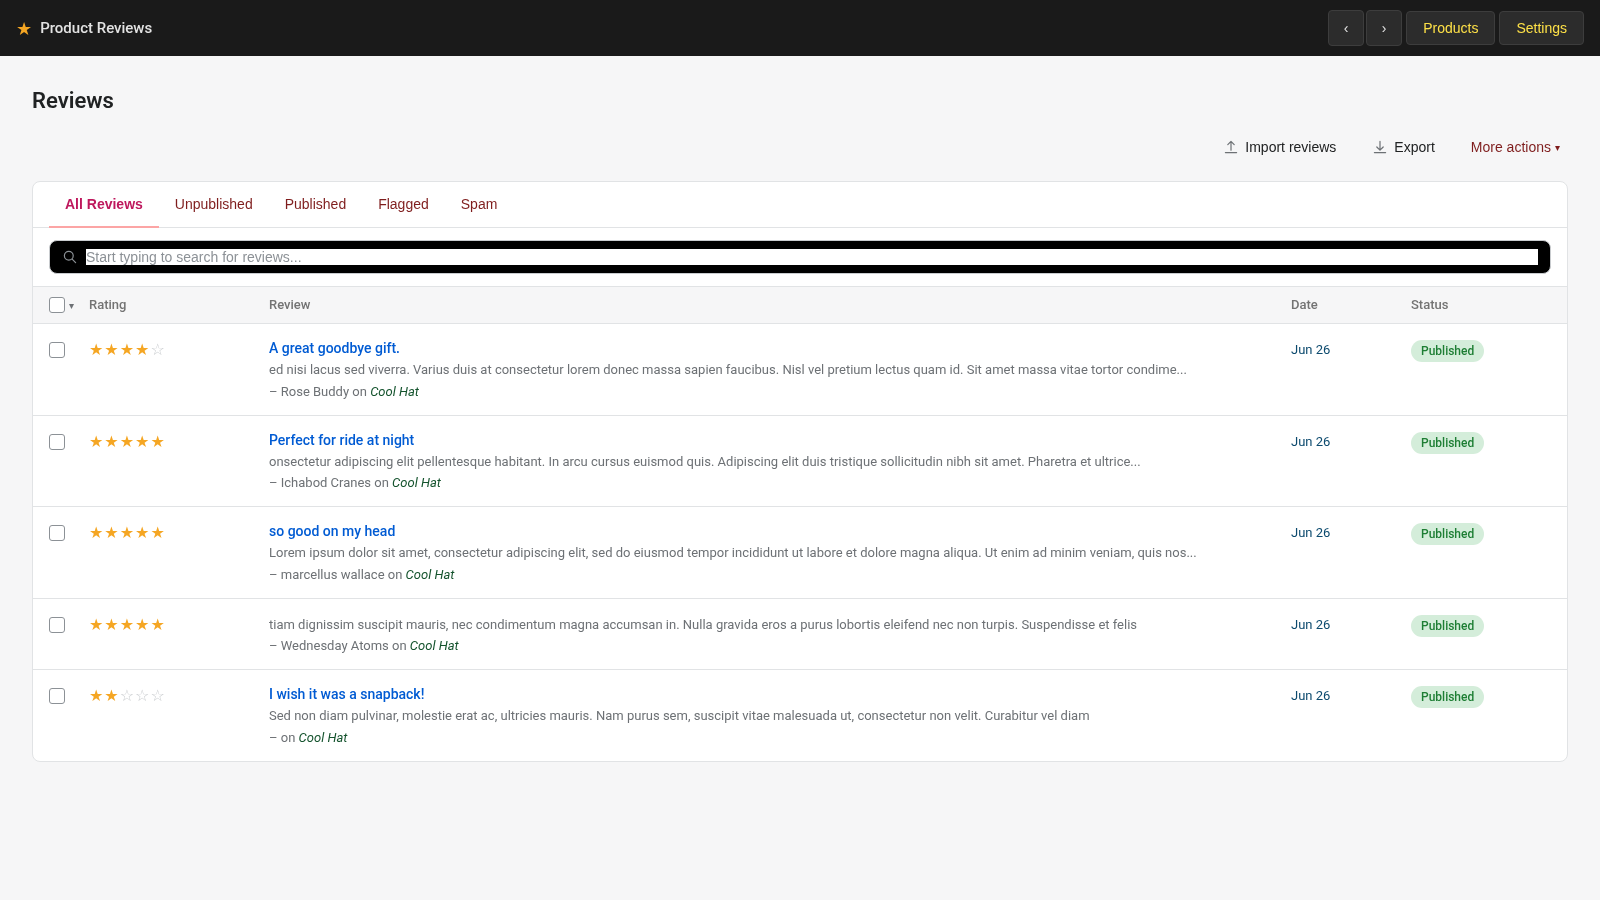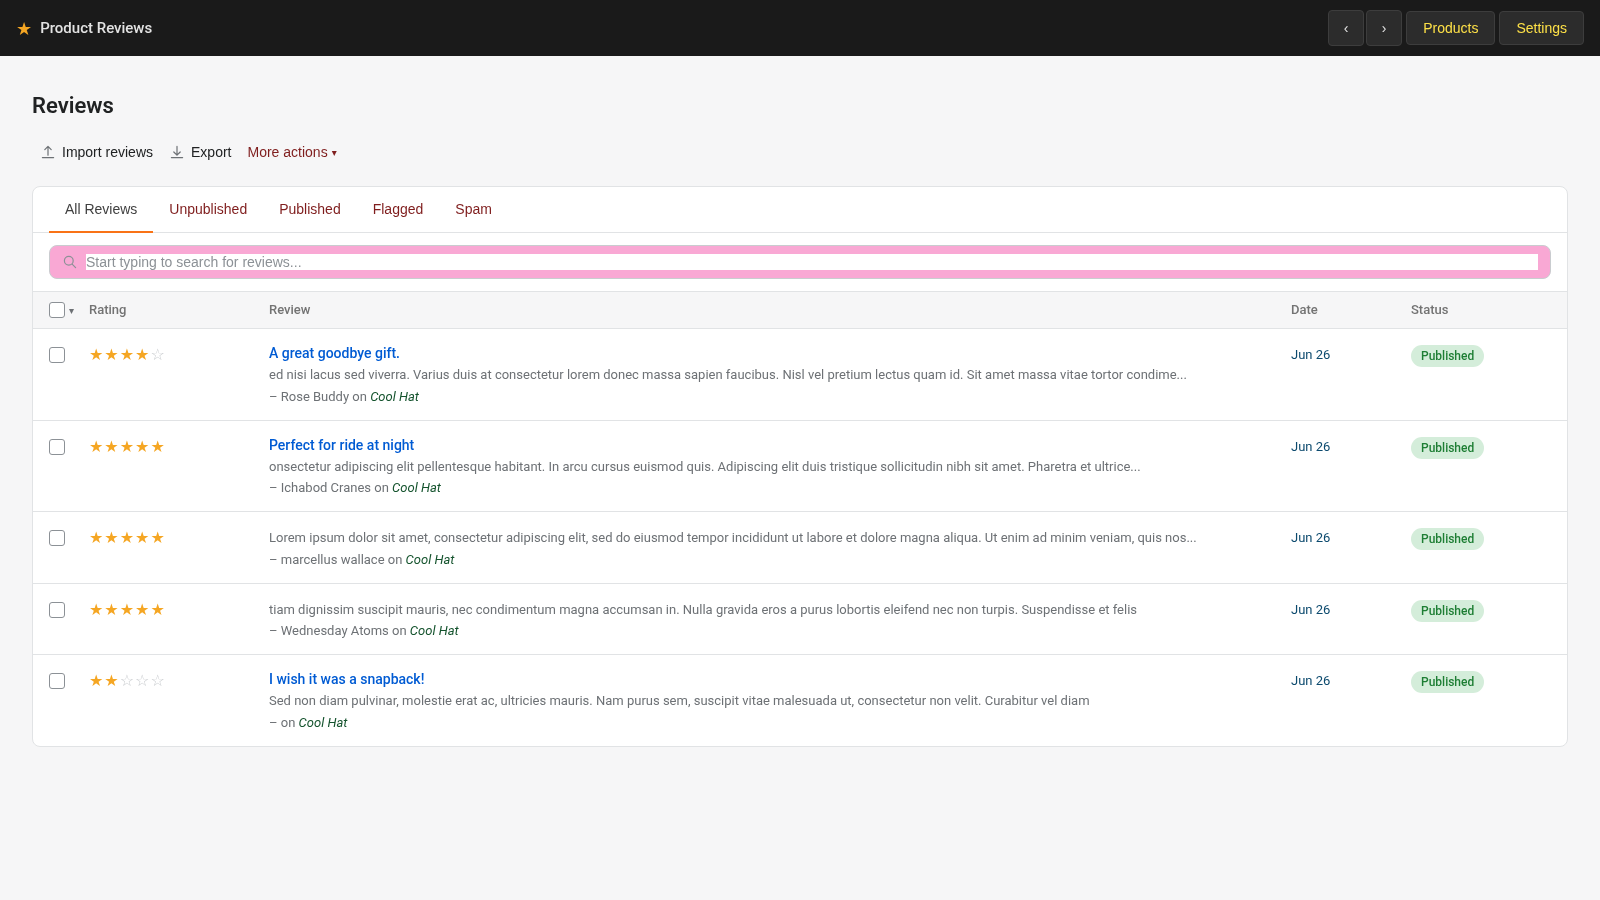--- a/index.html
+++ b/index.html
@@ -54,38 +54,38 @@
       border: 1px solid #3d3d3d;
       color: #fde047;
       padding: 8px 16px;
       cursor: pointer;
       font-size: 14px;
       border-radius: 4px;
     }
 
     
     .main-content {
-      padding: 24px 32px;
+      padding: 32px 32px;
       max-width: 1600px;
-      margin-top: 13px;
     }
 
     .page-title {
       font-size: 22px;
       font-weight: 600;
       color: #202223;
       margin-bottom: 20px;
     }
 
     
     .toolbar {
       display: flex;
       align-items: center;
-      gap: 0;
+      gap: 20px;
       margin-bottom: 20px;
+      justify-content: flex-end;
     }
     .toolbar-btn {
       display: flex;
       align-items: center;
       gap: 6px;
       background: none;
       border: none;
       color: #202223;
       font-size: 14px;
       cursor: pointer;
@@ -126,38 +126,38 @@
       color: #7f1d1d;
       cursor: pointer;
       border-bottom: 2px solid transparent;
       margin-bottom: -1px;
       background: none;
       border-top: none;
       border-left: none;
       border-right: none;
     }
     .tab.active {
-      color: #404040;
-      border-bottom: 2px solid #f97316;
-      font-weight: 400;
+      color: #be185d;
+      border-bottom: 2px solid #fca5a5;
+      font-weight: 700;
     }
 
     
     .search-container {
       padding: 12px 16px;
       border-bottom: 1px solid #e1e3e5;
     }
     .search-input-wrapper {
       display: flex;
       align-items: center;
       border: 1px solid #c9cccf;
       border-radius: 8px;
       padding: 8px 12px;
       gap: 8px;
-      background: #f9a8d4;
+      background: #000000;
     }
     .search-icon-svg {
       color: #8c9196;
       flex-shrink: 0;
     }
     .search-input {
       border: none;
       outline: none;
       width: 100%;
       font-size: 14px;
@@ -406,20 +406,21 @@
     <div>
             <div class="stars">
               <span class="star star-full">★</span>
               <span class="star star-full">★</span>
               <span class="star star-full">★</span>
               <span class="star star-full">★</span>
               <span class="star star-full">★</span>
             </div>
           </div>
     <div class="review-content">
+      <div class="review-title">so good on my head</div>
       <div class="review-text">Lorem ipsum dolor sit amet, consectetur adipiscing elit, sed do eiusmod tempor incididunt ut labore et dolore magna aliqua. Ut enim ad minim veniam, quis nos...</div>
       <div class="review-author">
         – marcellus wallace on 
         <a href="#">Cool Hat</a>
       </div>
     </div>
     <div class="date-cell">Jun 26</div>
     <div class="status-cell">
       <span class="status-badge status-published">Published</span>
     </div>

